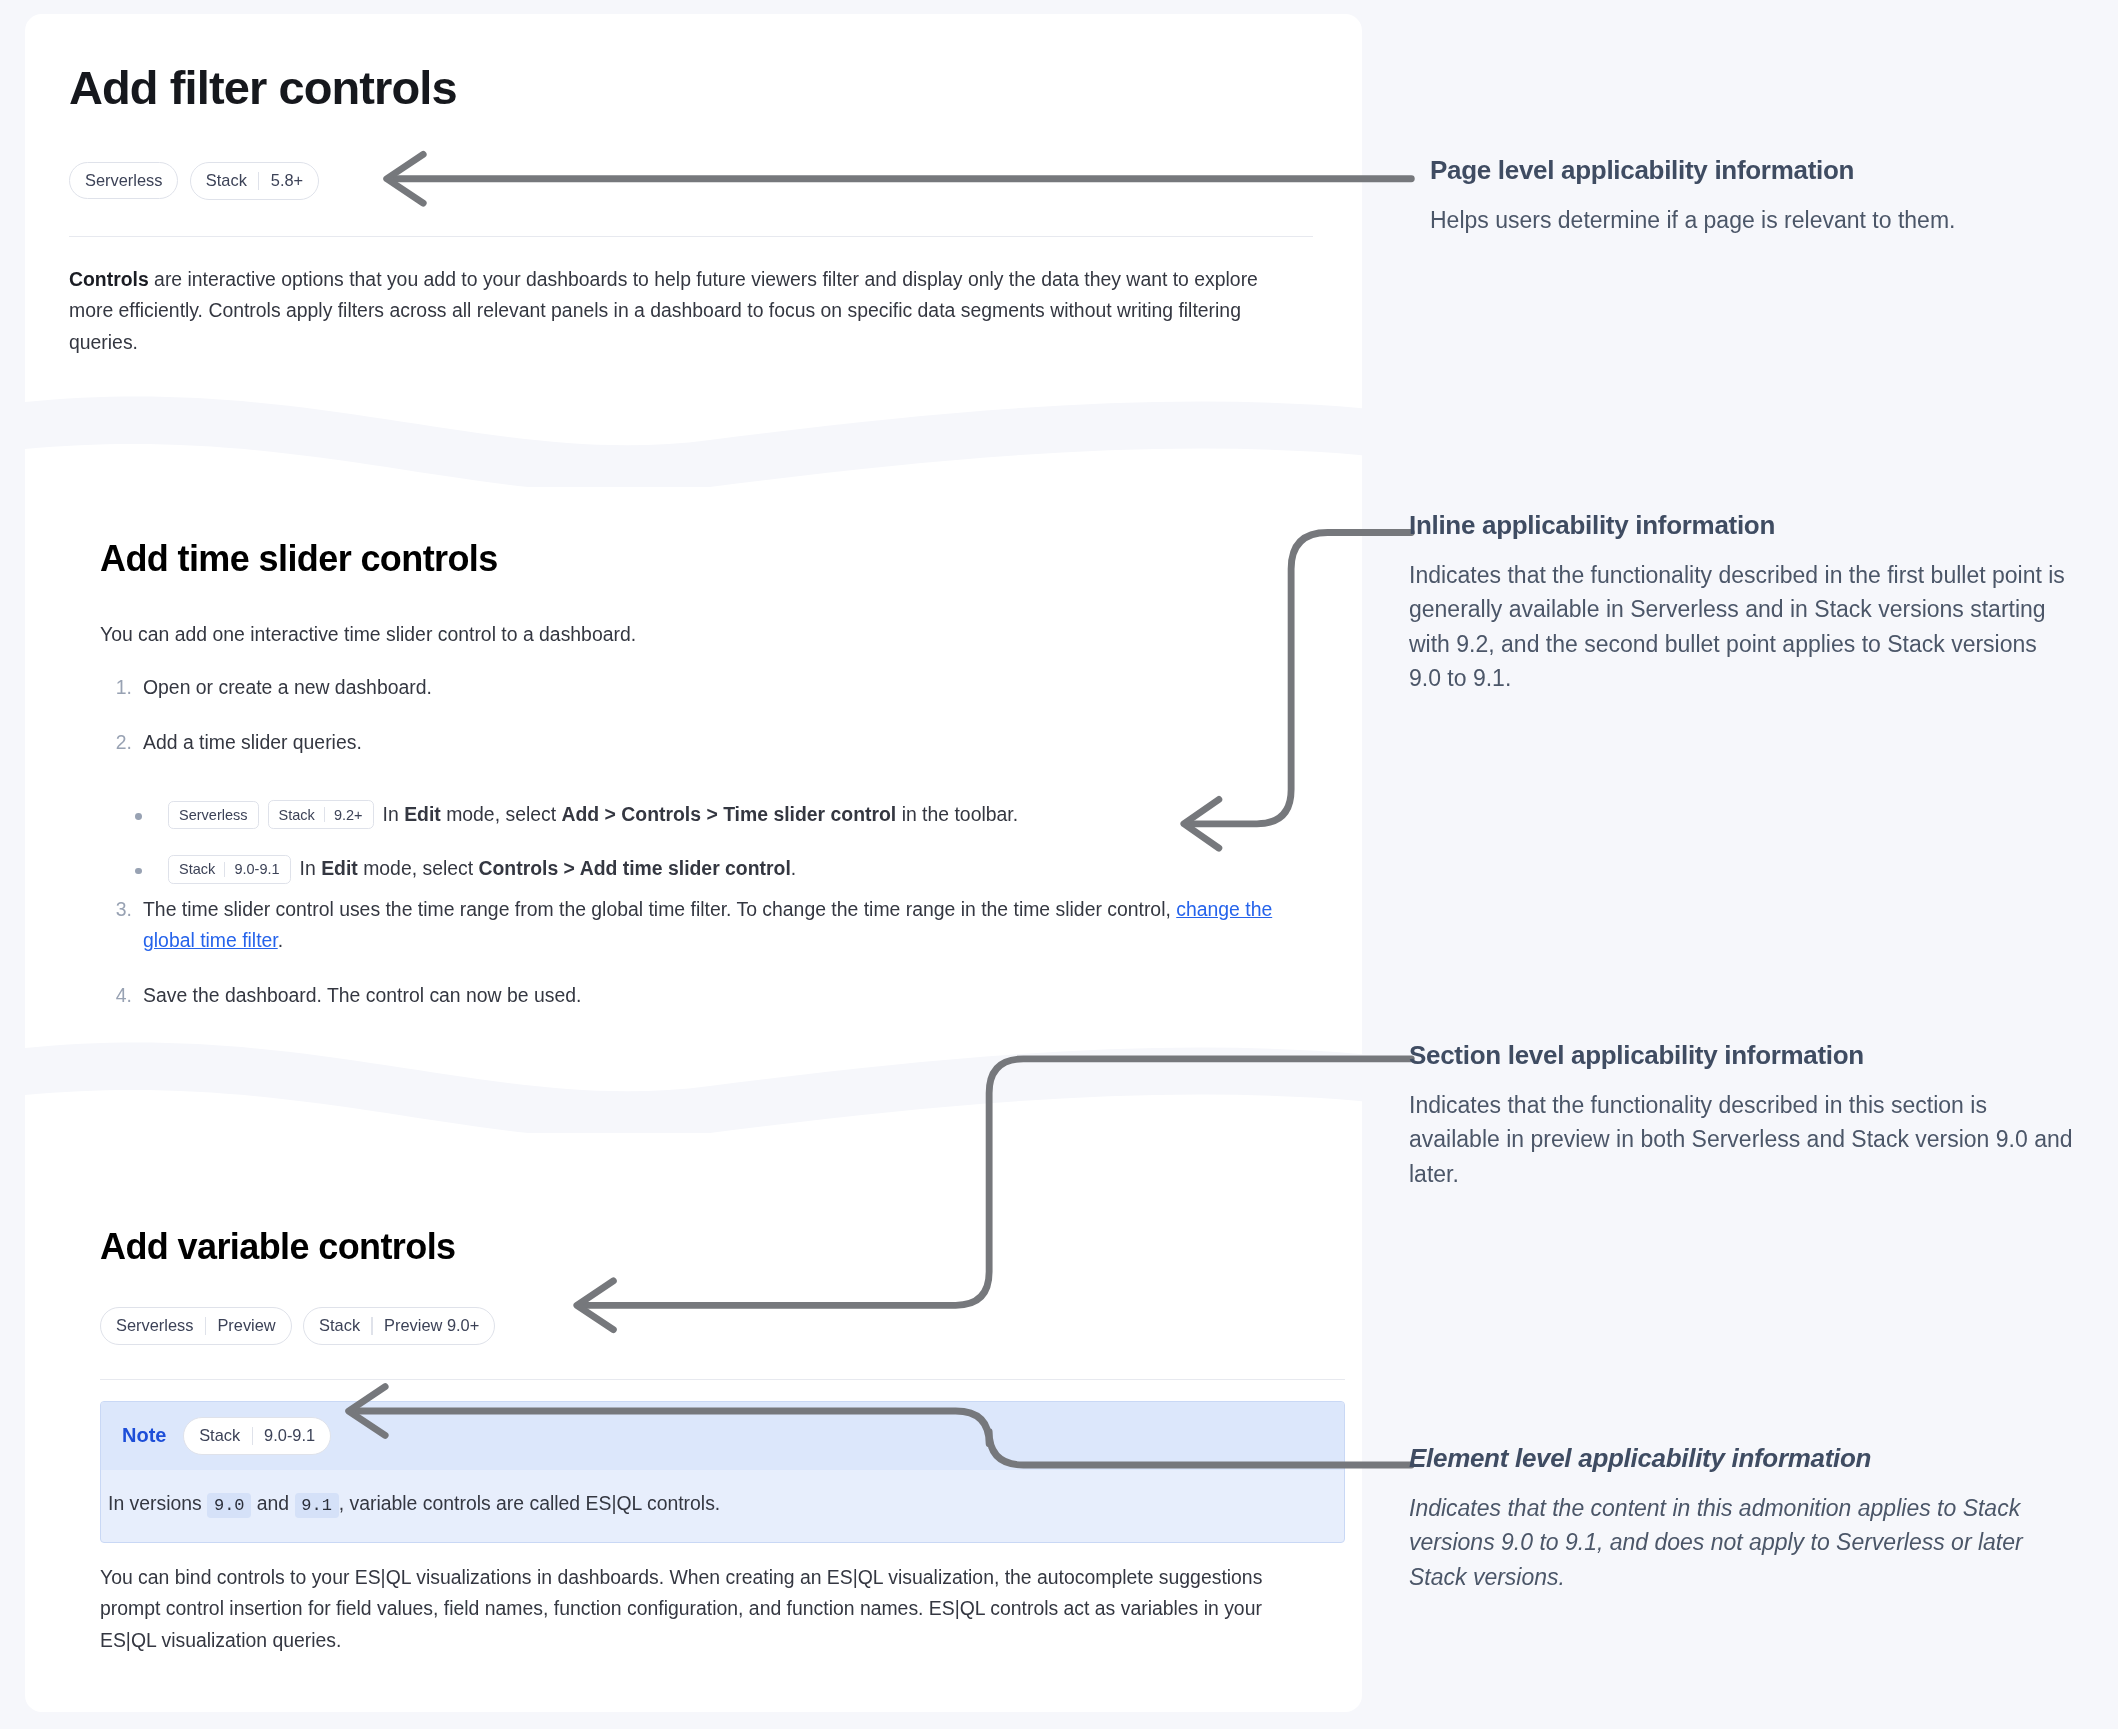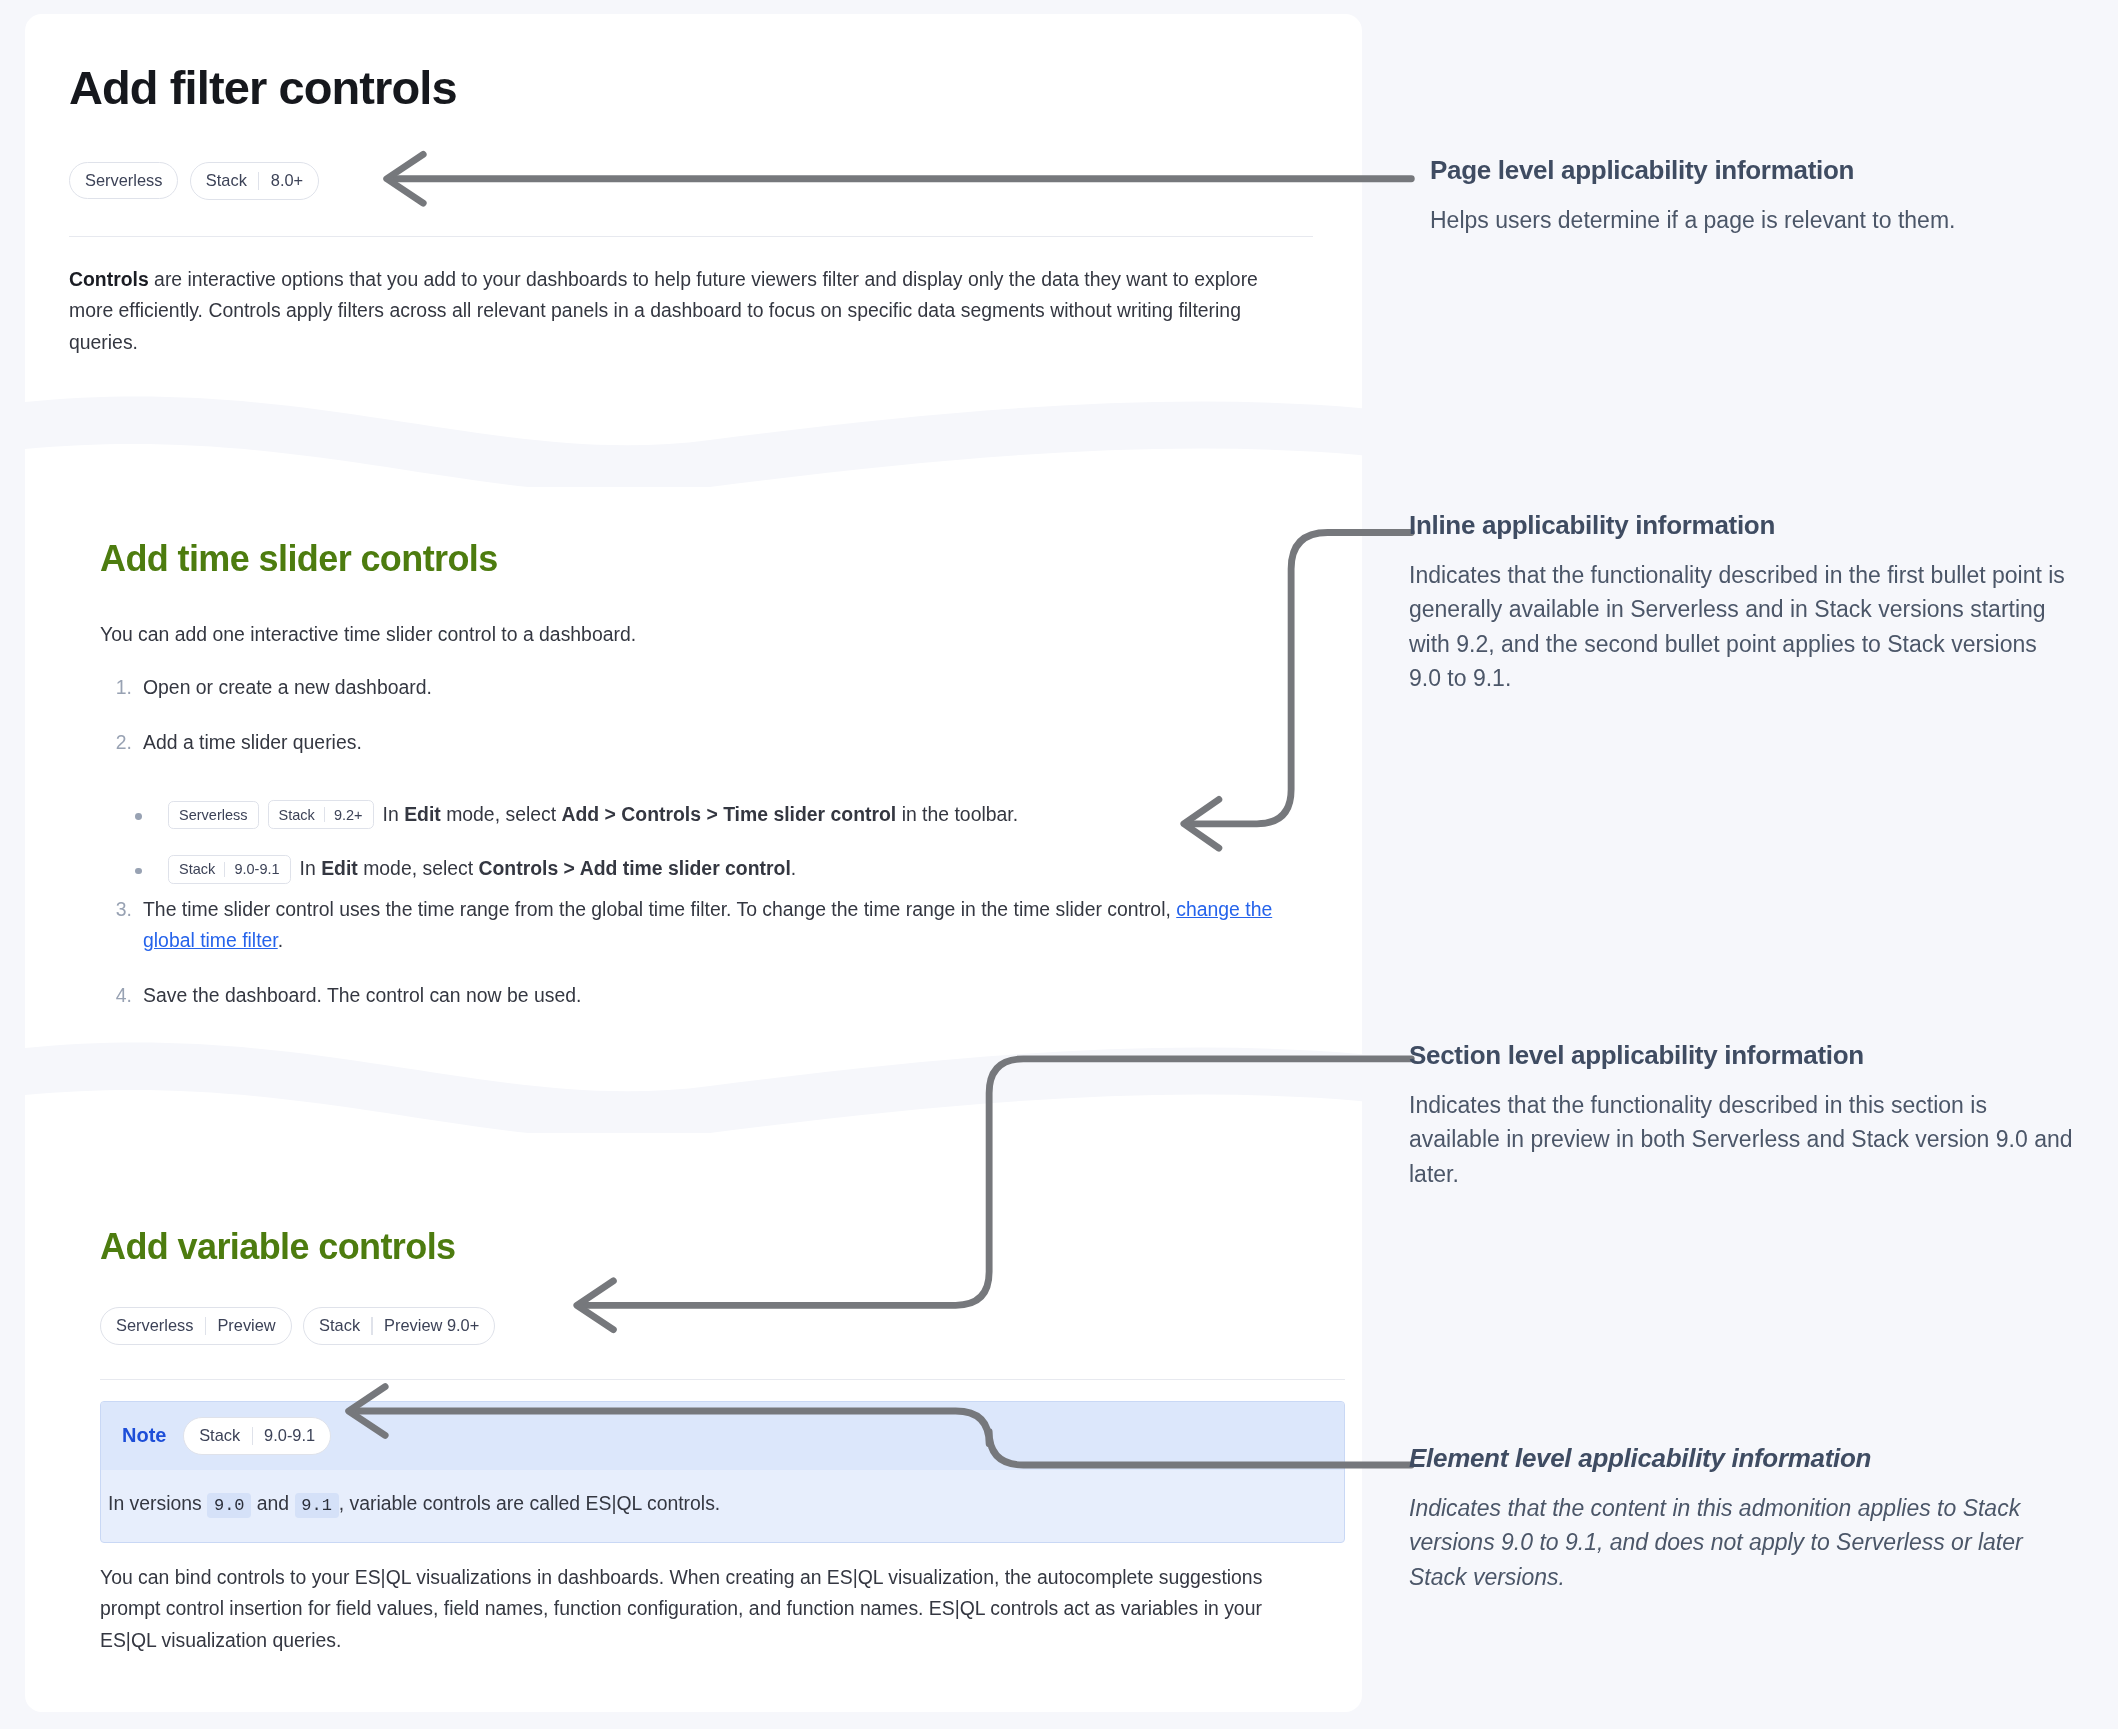--- a/index.html
+++ b/index.html
@@ -27,21 +27,21 @@
 
   
   .h1 {
     position: absolute;
     font-size: 47px; font-weight: 700; letter-spacing: -0.9px;
     color: #16181d; line-height: 1.05;
   }
   .h2 {
     position: absolute;
     font-size: 36px; font-weight: 700; letter-spacing: -0.6px;
-    color: #4d7c0f; line-height: 1.1;
+    color: #000000; line-height: 1.1;
   }
   .body {
     position: absolute;
     font-size: 19.4px; line-height: 1.62; color: #343741;
   }
   .body b { font-weight: 700; color: #1a1c23; }
   .link { color: #2563eb; text-decoration: underline; }
   .rule {
     position: absolute; height: 1.5px; background: #e7e9ef;
   }
@@ -120,21 +120,21 @@
 
       <div class="h1" style="left:44px; top:49px;">Add filter controls</div>
 
       <div class="badge-row" style="left:44px; top:148px;">
         <span class="badge">
           <span>Serverless</span>
         </span>
         <span class="badge">
           <span>Stack</span>
           <span class="sep"></span>
-          <span>8.0+</span>
+          <span>5.8+</span>
         </span>
       </div>
 
       <div class="rule" style="left:44px; top:222px; width:1244px;"></div>
 
       <div class="body" style="left:44px; top:250px; width:1225px;"><b>Controls</b><span> are interactive options that you add to your dashboards to help future viewers filter and display only the data they want to explore more efficiently. Controls apply filters across all relevant panels in a dashboard to focus on specific data segments without writing filtering queries.</span></div>
 
       <div class="wave" style="top:382px;">
         <svg viewBox="0 0 1757 120" preserveAspectRatio="none">
           <path d="M0,8 C380,-30 620,95 900,58 C1180,22 1480,-8 1757,16 L1757,120 L0,120 Z" fill="#f6f7fb"></path>

